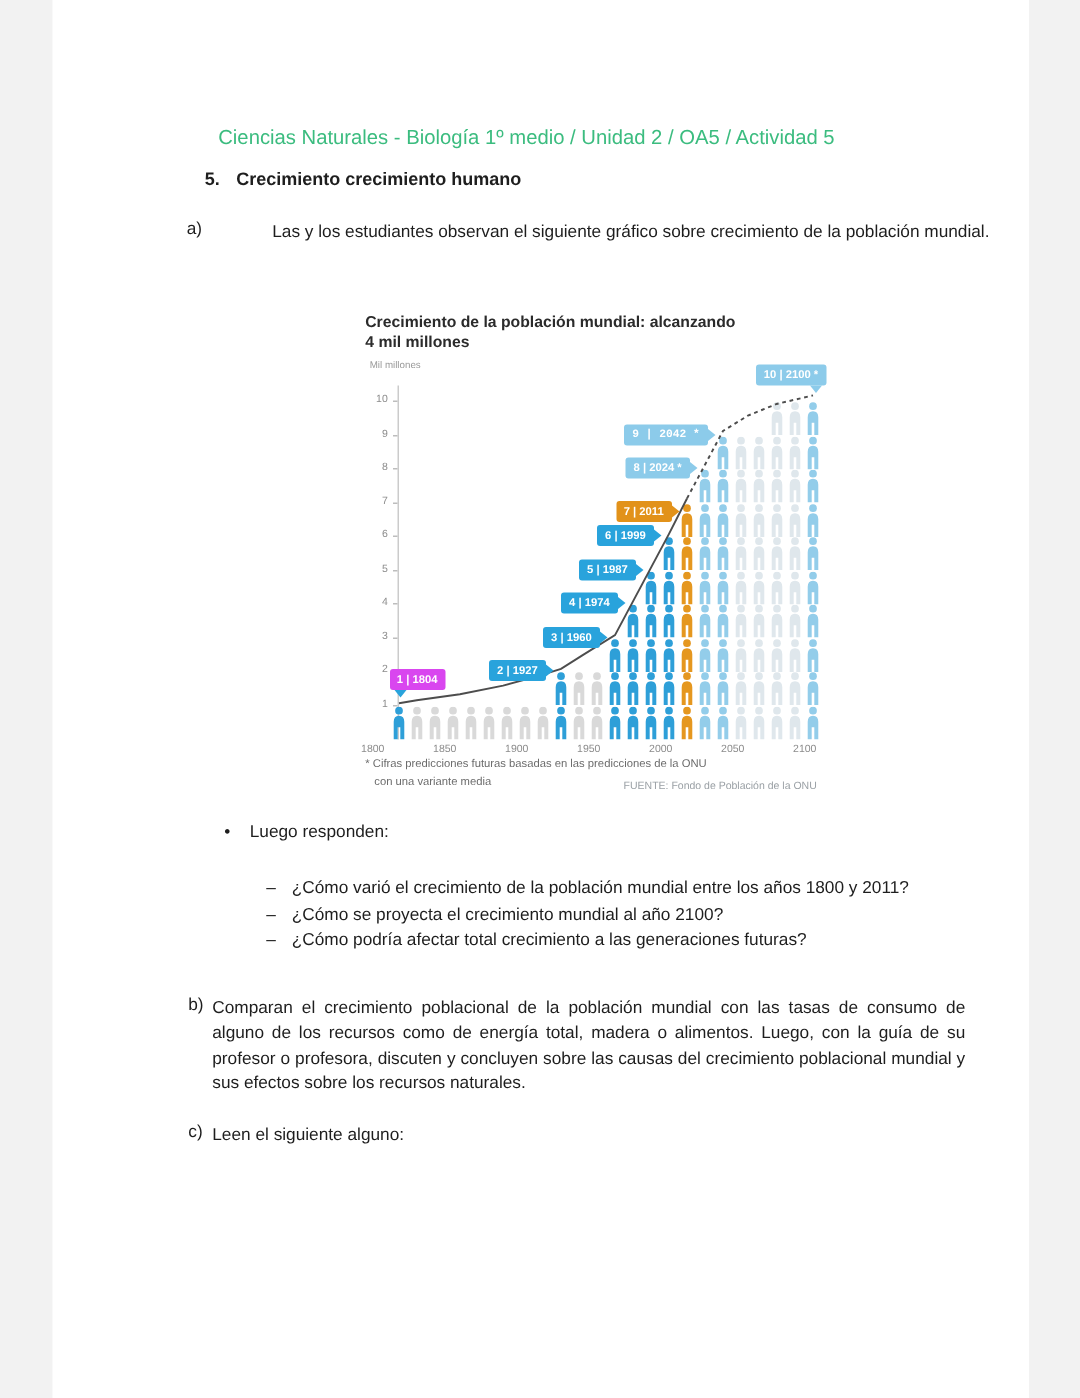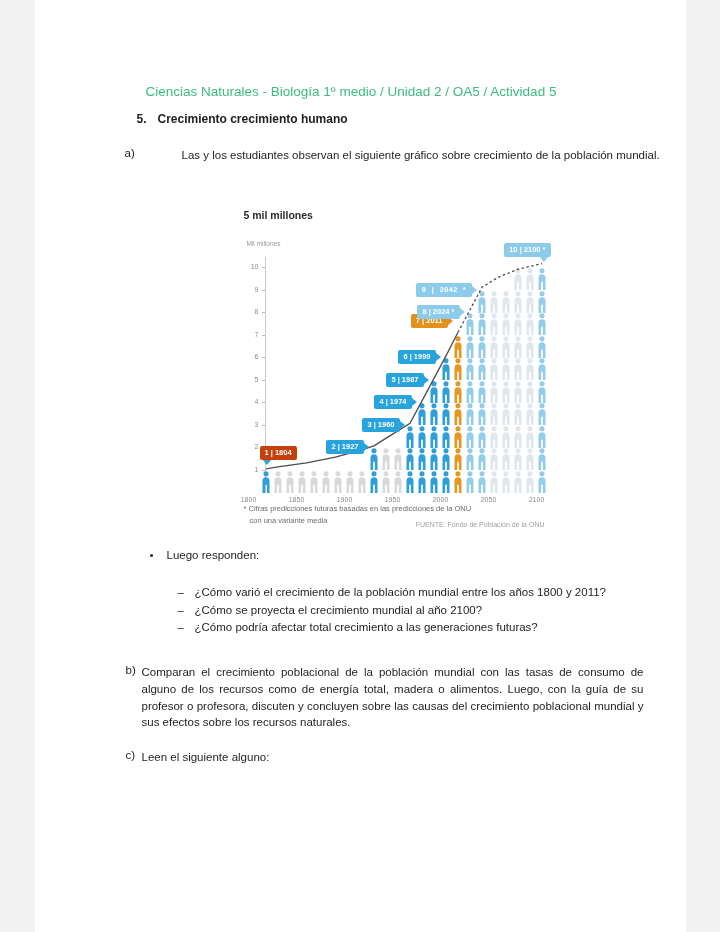--- a/index.html
+++ b/index.html
@@ -43,21 +43,22 @@
 
   <div class="heading">
     <span class="num">5.</span><span>Crecimiento crecimiento humano</span>
   </div>
 
   <span class="item-label" style="left:90px;top:147px;">a)</span>
   <div class="item-text" style="left:107px;top:147px;width:502px;margin-left:40px;">Las y los estudiantes observan el siguiente gráfico sobre crecimiento de la población mundial.</div>
 
   <div class="chart" id="chart">
     <div class="chart-title">
-      <div>5 mil millones</div>
+      <div>Crecimiento de la población mundial: alcanzando</div>
+      <div>4 mil millones</div>
     </div>
     <div class="chart-ylabel">Mil millones</div>
     <div class="yaxis-line"></div>
     <div id="chart-dyn">
         <span class="ytick-label" style="top: 258.5px;">1</span>
         <div class="ytick-mark" style="top: 262.5px;"></div>
         <span class="ytick-label" style="top: 236px;">2</span>
         <div class="ytick-mark" style="top: 240px;"></div>
         <span class="ytick-label" style="top: 213.5px;">3</span>
         <div class="ytick-mark" style="top: 217.5px;"></div>
@@ -501,27 +502,27 @@
         <div class="person" style="left: 295.25px; top: 61px;"><svg width="10" height="22" viewBox="0 0 9.5 21.5">
             <circle cx="4.75" cy="2.7" r="2.5" fill="#93cdea"></circle>
             <path d="M1.3,21.5 L1.3,10 Q1.3,6 4.75,6 Q8.2,6 8.2,10 L8.2,21.5 L5.6,21.5 L5.6,13.5 L3.9,13.5 L3.9,21.5 Z" fill="#93cdea"></path>
           </svg></div>
       </div>
     <svg class="curve-svg" id="curve-svg" width="305" height="331" viewBox="0 0 305 331">
         <path d="M24.0,261.8 L35.8,259.8 L64.6,255.8 L93.4,250.1 L115.5,244.1 L132.0,238.9 L146.2,229.9 L168.0,216.4 L180.0,193.9 L192.0,171.4 L204.0,148.9 L216.0,125.3" fill="none" stroke="#4d4d4d" stroke-width="1.3"></path>
         <path d="M216.0,125.3 L228.0,102.8 L240.0,80.3 L256.6,70.1 L275.8,62.3 L300.0,56.6" fill="none" stroke="#4d4d4d" stroke-width="1.3" stroke-dasharray="2.5,2.5"></path>
       </svg>
     <div id="chart-bubbles">
-        <div class="bubble" style="background: #c2410c; left: 18px; top: 238.5px;">1 | 1804<span class="tip" style="left: 3px; bottom: -5px; border-left: 4px solid transparent; border-right: 4px solid transparent; border-top: 5px solid rgb(41, 163, 220);"></span></div>
+        <div class="bubble" style="background: #d946ef; left: 18px; top: 238.5px;">1 | 1804<span class="tip" style="left: 3px; bottom: -5px; border-left: 4px solid transparent; border-right: 4px solid transparent; border-top: 5px solid rgb(41, 163, 220);"></span></div>
         <div class="bubble" style="background: rgb(41, 163, 220); right: 183px; top: 233px;">2 | 1927<span class="tip" style="right: -5px; top: 3px; border-top: 4px solid transparent; border-bottom: 4px solid transparent; border-left: 5px solid rgb(41, 163, 220);"></span></div>
         <div class="bubble" style="background: rgb(41, 163, 220); right: 147px; top: 210.5px;">3 | 1960<span class="tip" style="right: -5px; top: 3px; border-top: 4px solid transparent; border-bottom: 4px solid transparent; border-left: 5px solid rgb(41, 163, 220);"></span></div>
         <div class="bubble" style="background: rgb(41, 163, 220); right: 135px; top: 188px;">4 | 1974<span class="tip" style="right: -5px; top: 3px; border-top: 4px solid transparent; border-bottom: 4px solid transparent; border-left: 5px solid rgb(41, 163, 220);"></span></div>
         <div class="bubble" style="background: rgb(41, 163, 220); right: 123px; top: 165.5px;">5 | 1987<span class="tip" style="right: -5px; top: 3px; border-top: 4px solid transparent; border-bottom: 4px solid transparent; border-left: 5px solid rgb(41, 163, 220);"></span></div>
         <div class="bubble" style="background: rgb(41, 163, 220); right: 111px; top: 143px;">6 | 1999<span class="tip" style="right: -5px; top: 3px; border-top: 4px solid transparent; border-bottom: 4px solid transparent; border-left: 5px solid rgb(41, 163, 220);"></span></div>
-        <div class="bubble" style="background: rgb(226, 146, 26); right: 99px; top: 107px;">7 | 2011<span class="tip" style="right: -5px; top: 3px; border-top: 4px solid transparent; border-bottom: 4px solid transparent; border-left: 5px solid rgb(226, 146, 26);"></span></div>
+        <div class="bubble" style="background: rgb(226, 146, 26); right: 99px; top: 127px;">7 | 2011<span class="tip" style="right: -5px; top: 3px; border-top: 4px solid transparent; border-bottom: 4px solid transparent; border-left: 5px solid rgb(226, 146, 26);"></span></div>
         <div class="bubble" style="background: rgb(140, 203, 234); right: 87px; top: 98px;">8 | 2024 *<span class="tip" style="right: -5px; top: 3px; border-top: 4px solid transparent; border-bottom: 4px solid transparent; border-left: 5px solid rgb(140, 203, 234);"></span></div>
         <div class="bubble" style="background: rgb(140, 203, 234); right: 75px; top: 75.5px; font-family: Liberation Mono, monospace;">9 | 2042 *<span class="tip" style="right: -5px; top: 3px; border-top: 4px solid transparent; border-bottom: 4px solid transparent; border-left: 5px solid rgb(140, 203, 234);"></span></div>
         <div class="bubble" style="background: rgb(140, 203, 234); right: -4px; top: 36px;">10 | 2100 *<span class="tip" style="right: 3px; bottom: -5px; border-left: 4px solid transparent; border-right: 4px solid transparent; border-top: 5px solid rgb(140, 203, 234);"></span></div>
       </div>
     <div class="fn1">* Cifras predicciones futuras basadas en las predicciones de la ONU</div>
     <div class="fn2">con una variante media</div>
     <div class="src">FUENTE: Fondo de Población de la ONU</div>
   </div>
 
   <span class="bullet-marker">•</span>

